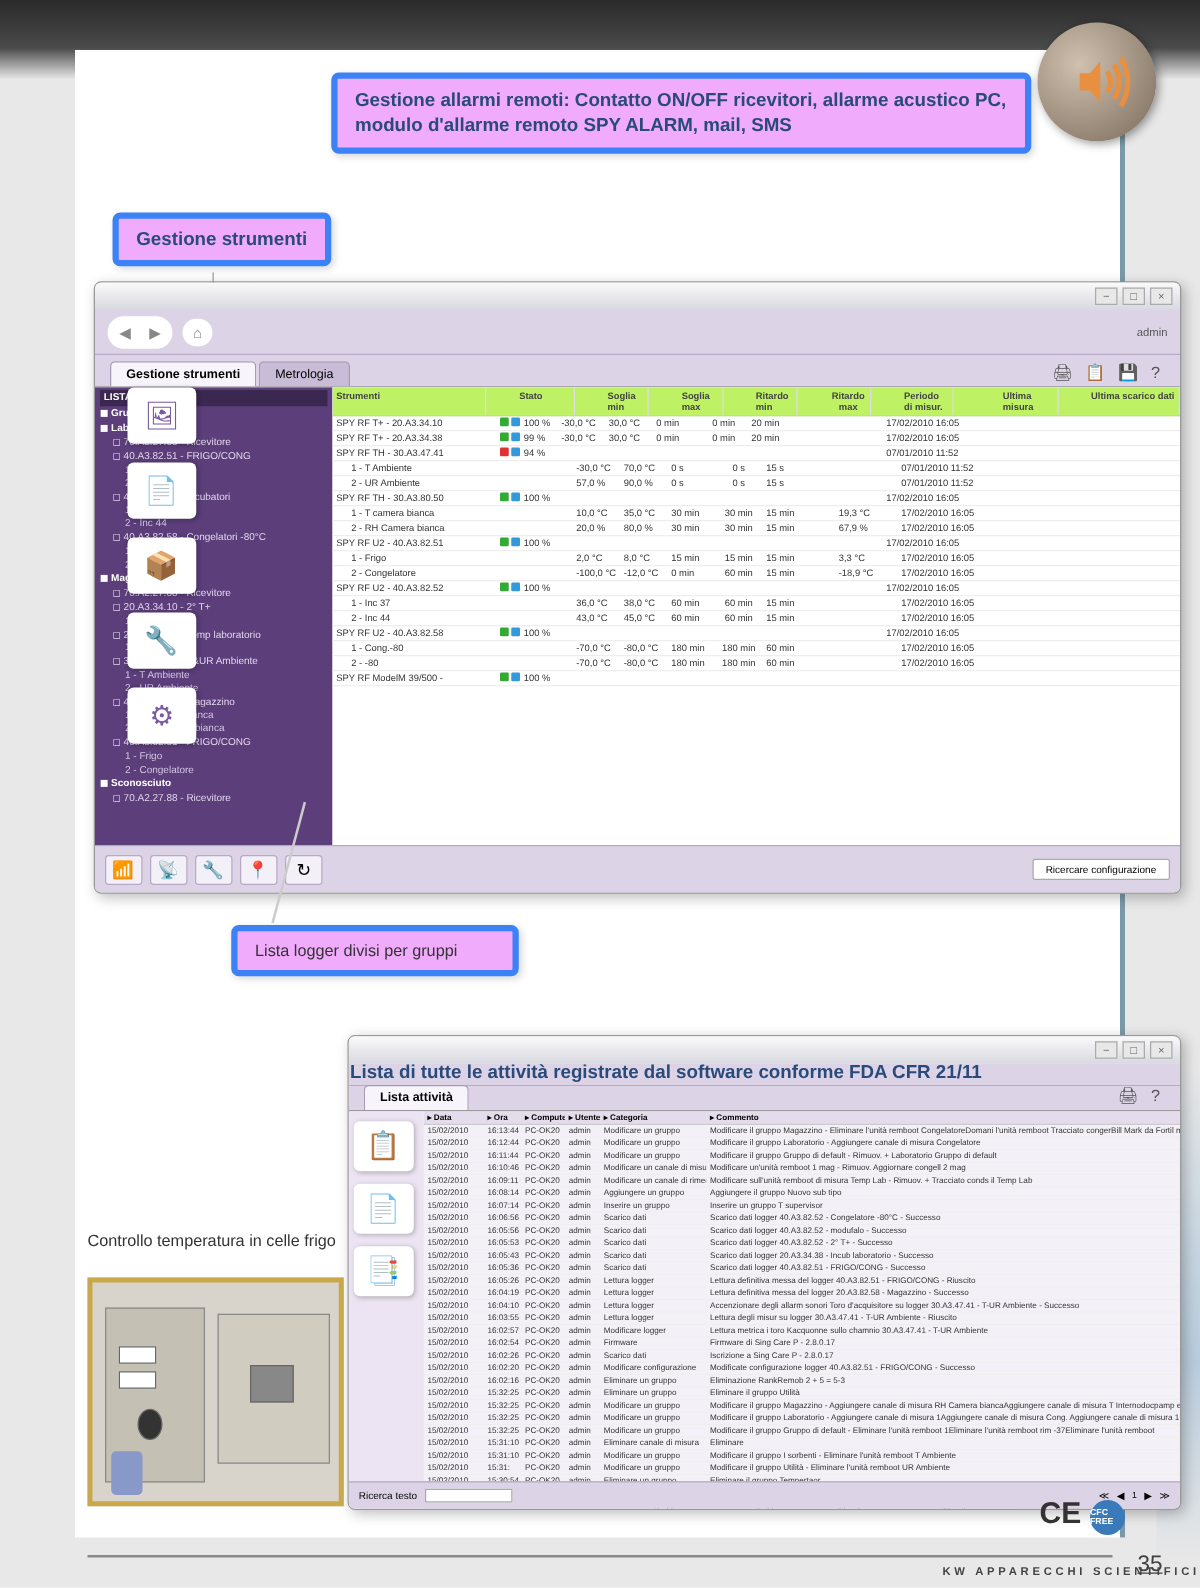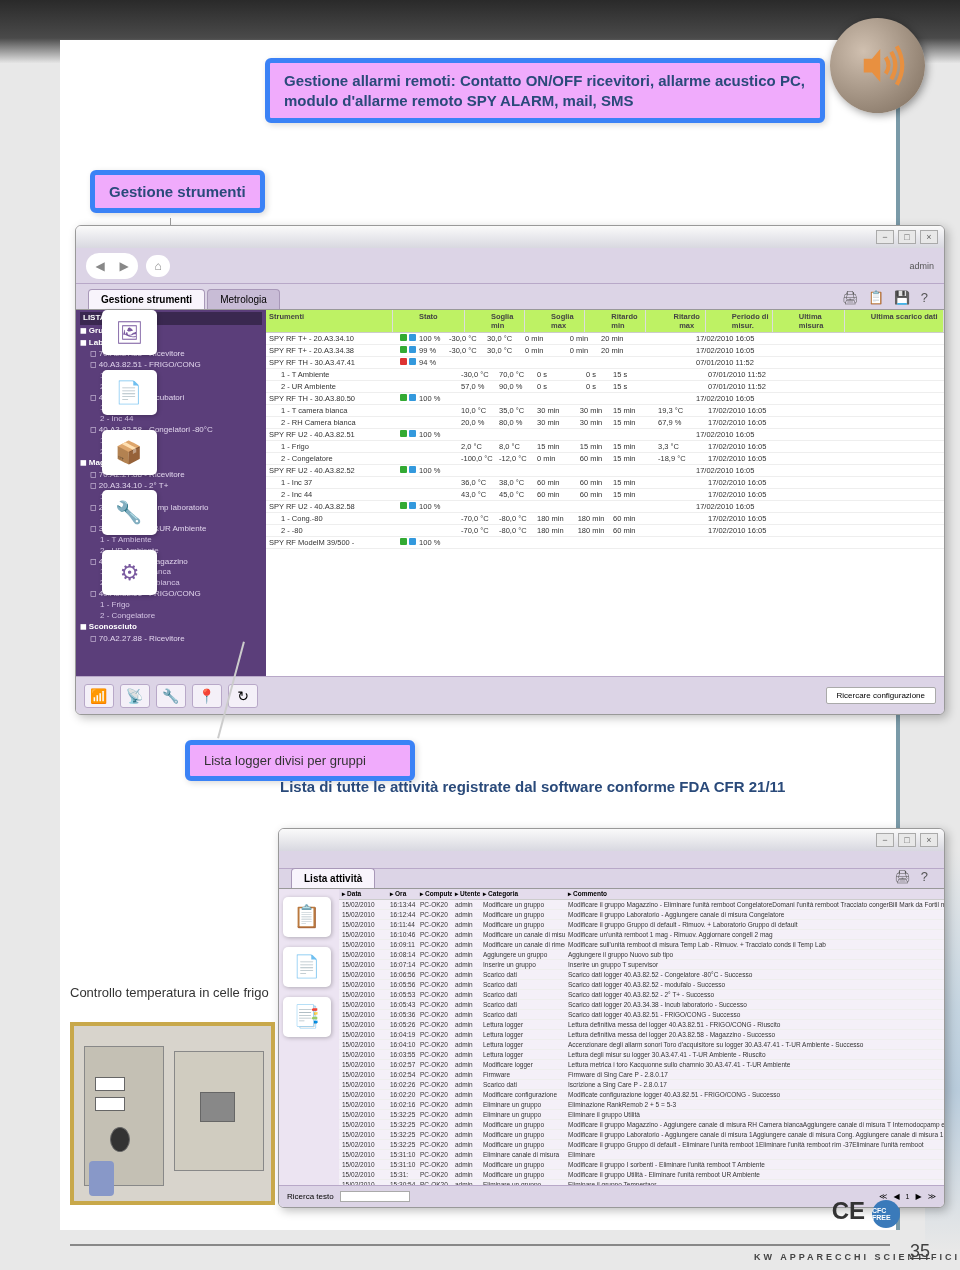--- a/index.html
+++ b/index.html
@@ -11,21 +11,21 @@
   .speaker-icon { position: absolute; top: 18px; right: 35px; width: 95px; height: 95px; z-index: 10; border-radius: 50%; background: radial-gradient(circle at 35% 35%, #d0c0b0, #7a6a5a); box-shadow: 2px 2px 8px rgba(0,0,0,0.4); display: flex; align-items: center; justify-content: center; }
   .speaker-icon svg { width: 55px; height: 55px; }
   
   .callout { position: absolute; background: #f0abfc; border: 5px solid #3b82f6; border-radius: 6px; padding: 8px 14px; box-shadow: 2px 2px 6px rgba(0,0,0,0.15); z-index: 5; }
   .callout-1 { top: 58px; left: 265px; width: 560px; }
   .callout-1 p { font-size: 15px; font-weight: bold; color: #2a4a7a; line-height: 1.3; }
   .callout-2 { top: 170px; left: 90px; width: 175px; }
   .callout-2 p { font-size: 15px; font-weight: bold; color: #2a4a7a; }
   .callout-3 { top: 740px; left: 185px; width: 230px; }
   .callout-3 p { font-size: 13px; color: #333; }
-  .callout-4 { top: 778px; left: 280px; border: none; background: transparent; box-shadow: none; padding: 0; text-align: center; }
+  .callout-4 { top: 849px; left: 280px; border: none; background: transparent; box-shadow: none; padding: 0; text-align: center; }
   .callout-4 p { font-size: 15px; font-weight: bold; color: #2a4a7a; }
   .caption-photo { position: absolute; top: 985px; left: 70px; font-size: 13px; color: #333; }
   
   .callout-line-1 { position: absolute; top: 218px; left: 170px; width: 1px; height: 8px; background: #999; z-index: 4; }
   .callout-line-3 { position: absolute; top: 640px; left: 230px; width: 2px; height: 100px; background: #ccc; transform: rotate(15deg); z-index: 4; }
   
   .app-window { position: absolute; background: #f4f0f8; border: 1px solid #999; border-radius: 6px; box-shadow: 3px 3px 10px rgba(0,0,0,0.25); overflow: hidden; }
   .window-1 { top: 225px; left: 75px; width: 870px; height: 490px; }
   .window-2 { top: 828px; left: 278px; width: 667px; height: 380px; }
   
@@ -53,21 +53,21 @@
   .content-pane { flex: 1; background: #fff; overflow: auto; }
   
   .hdr-row { display: flex; background: #bef264; border-bottom: 1px solid #ccc; font-size: 7.5px; font-weight: bold; color: #444; gap: 23px; }
   .hdr-row > div { padding: 2px 3px; border-right: 1px solid #ddd; }
   .data-row { display: flex; font-size: 7.5px; border-bottom: 1px solid #eee; color: #333; }
   .data-row > div { padding: 1px 3px; white-space: nowrap; overflow: hidden; }
   .data-row.sub { padding-left: 12px; }
   .led { display: inline-block; width: 7px; height: 7px; border-radius: 1px; margin: 0 1px; }
   .led.g { background: #3a3; } .led.r { background: #d33; } .led.b { background: #39d; }
   
-  .col-name { width: 130px; } .col-stat { width: 50px; } .col-s1 { width: 38px; } .col-s2 { width: 38px; } .col-r1 { width: 38px; } .col-r2 { width: 38px; text-align: center; } .col-p { width: 45px; } .col-u { width: 50px; } .col-ut { width: 78px; }
+  .col-name { width: 130px; } .col-stat { width: 50px; } .col-s1 { width: 38px; } .col-s2 { width: 38px; } .col-r1 { width: 38px; } .col-r2 { width: 38px; text-align: center; } .col-p { width: 45px; } .col-u { width: 50px; margin-left: 13px; } .col-ut { width: 78px; }
   
   .bottom-bar { position: absolute; bottom: 0; left: 0; right: 0; height: 38px; background: #dcd4e6; display: flex; align-items: center; padding: 0 8px; gap: 6px; border-top: 1px solid #b8a8c8; }
   .bb-btn { width: 30px; height: 24px; background: #f4f0f8; border: 1px solid #b8a8c8; border-radius: 3px; display: flex; align-items: center; justify-content: center; font-size: 14px; }
   .bb-config { margin-left: auto; font-size: 8px; background: #fff; padding: 3px 10px; border: 1px solid #aaa; border-radius: 2px; }
   
   .icon-strip { position: absolute; top: 310px; left: 102px; width: 55px; display: flex; flex-direction: column; gap: 15px; z-index: 6; }
   .icon-card { width: 55px; height: 45px; background: #fff; border-radius: 5px; box-shadow: 1px 1px 4px rgba(0,0,0,0.25); display: flex; align-items: center; justify-content: center; font-size: 22px; color: #7a5aa0; }
   
   
   .w2-body { height: calc(100% - 58px); display: flex; }

